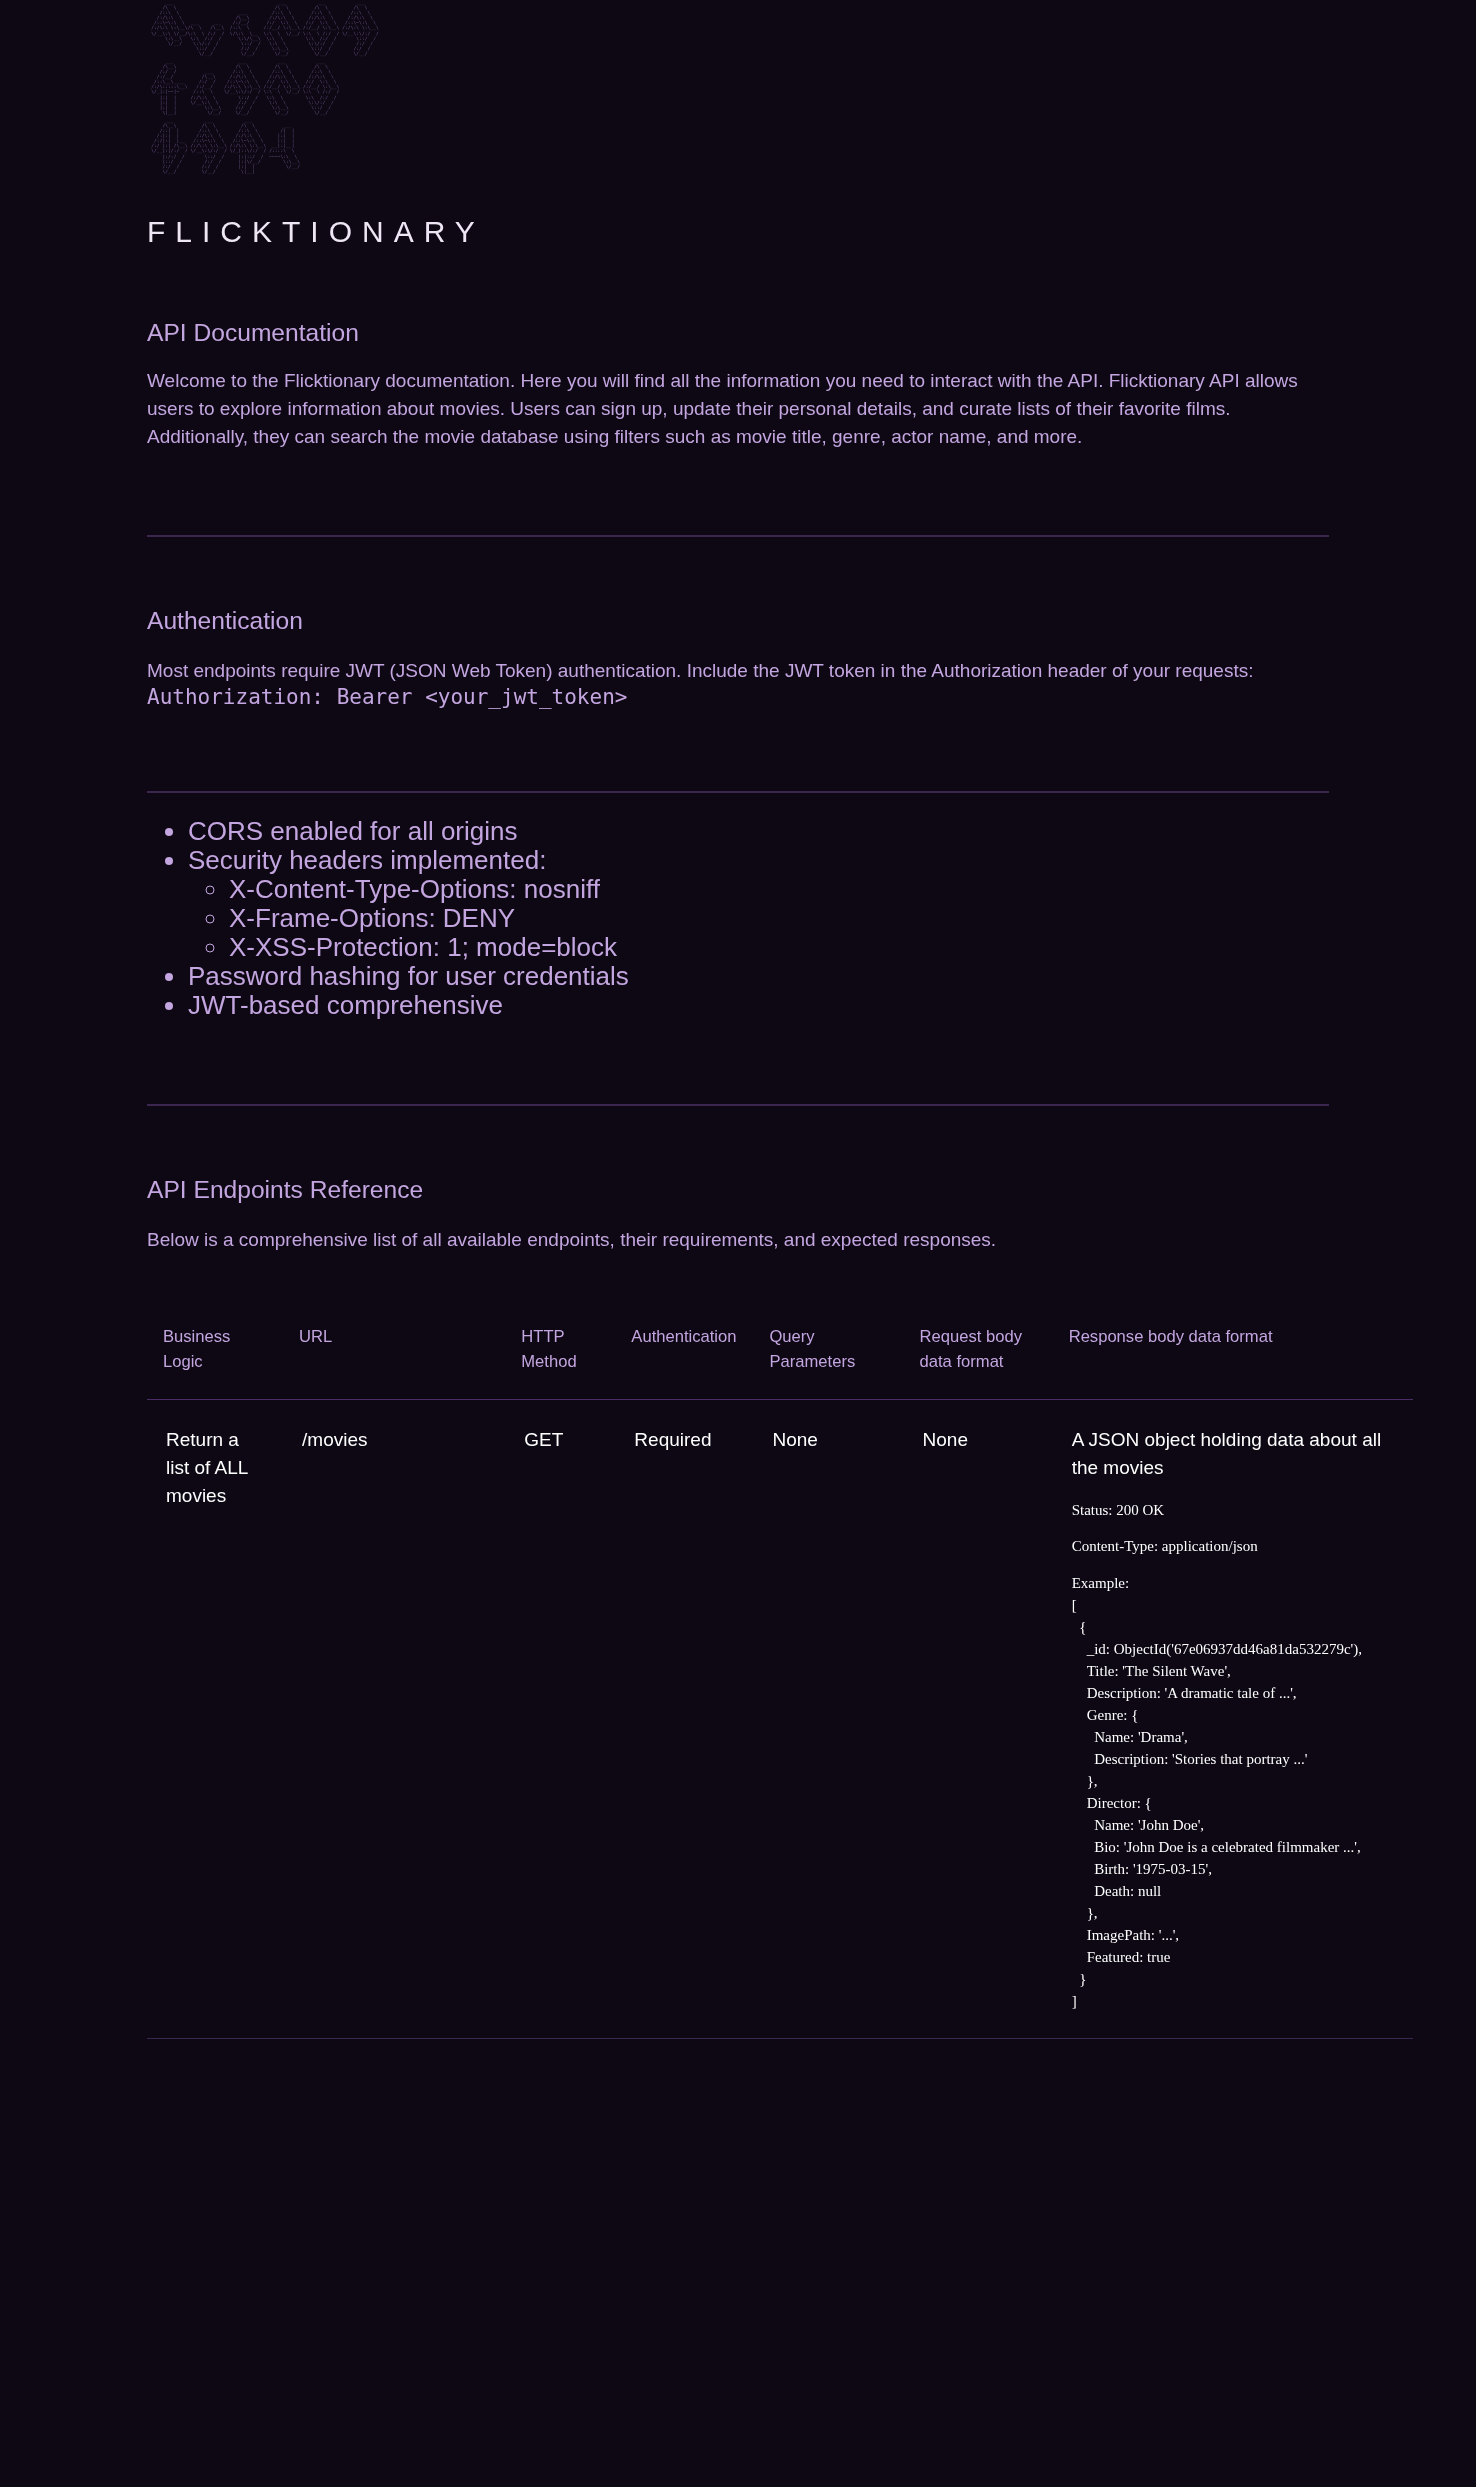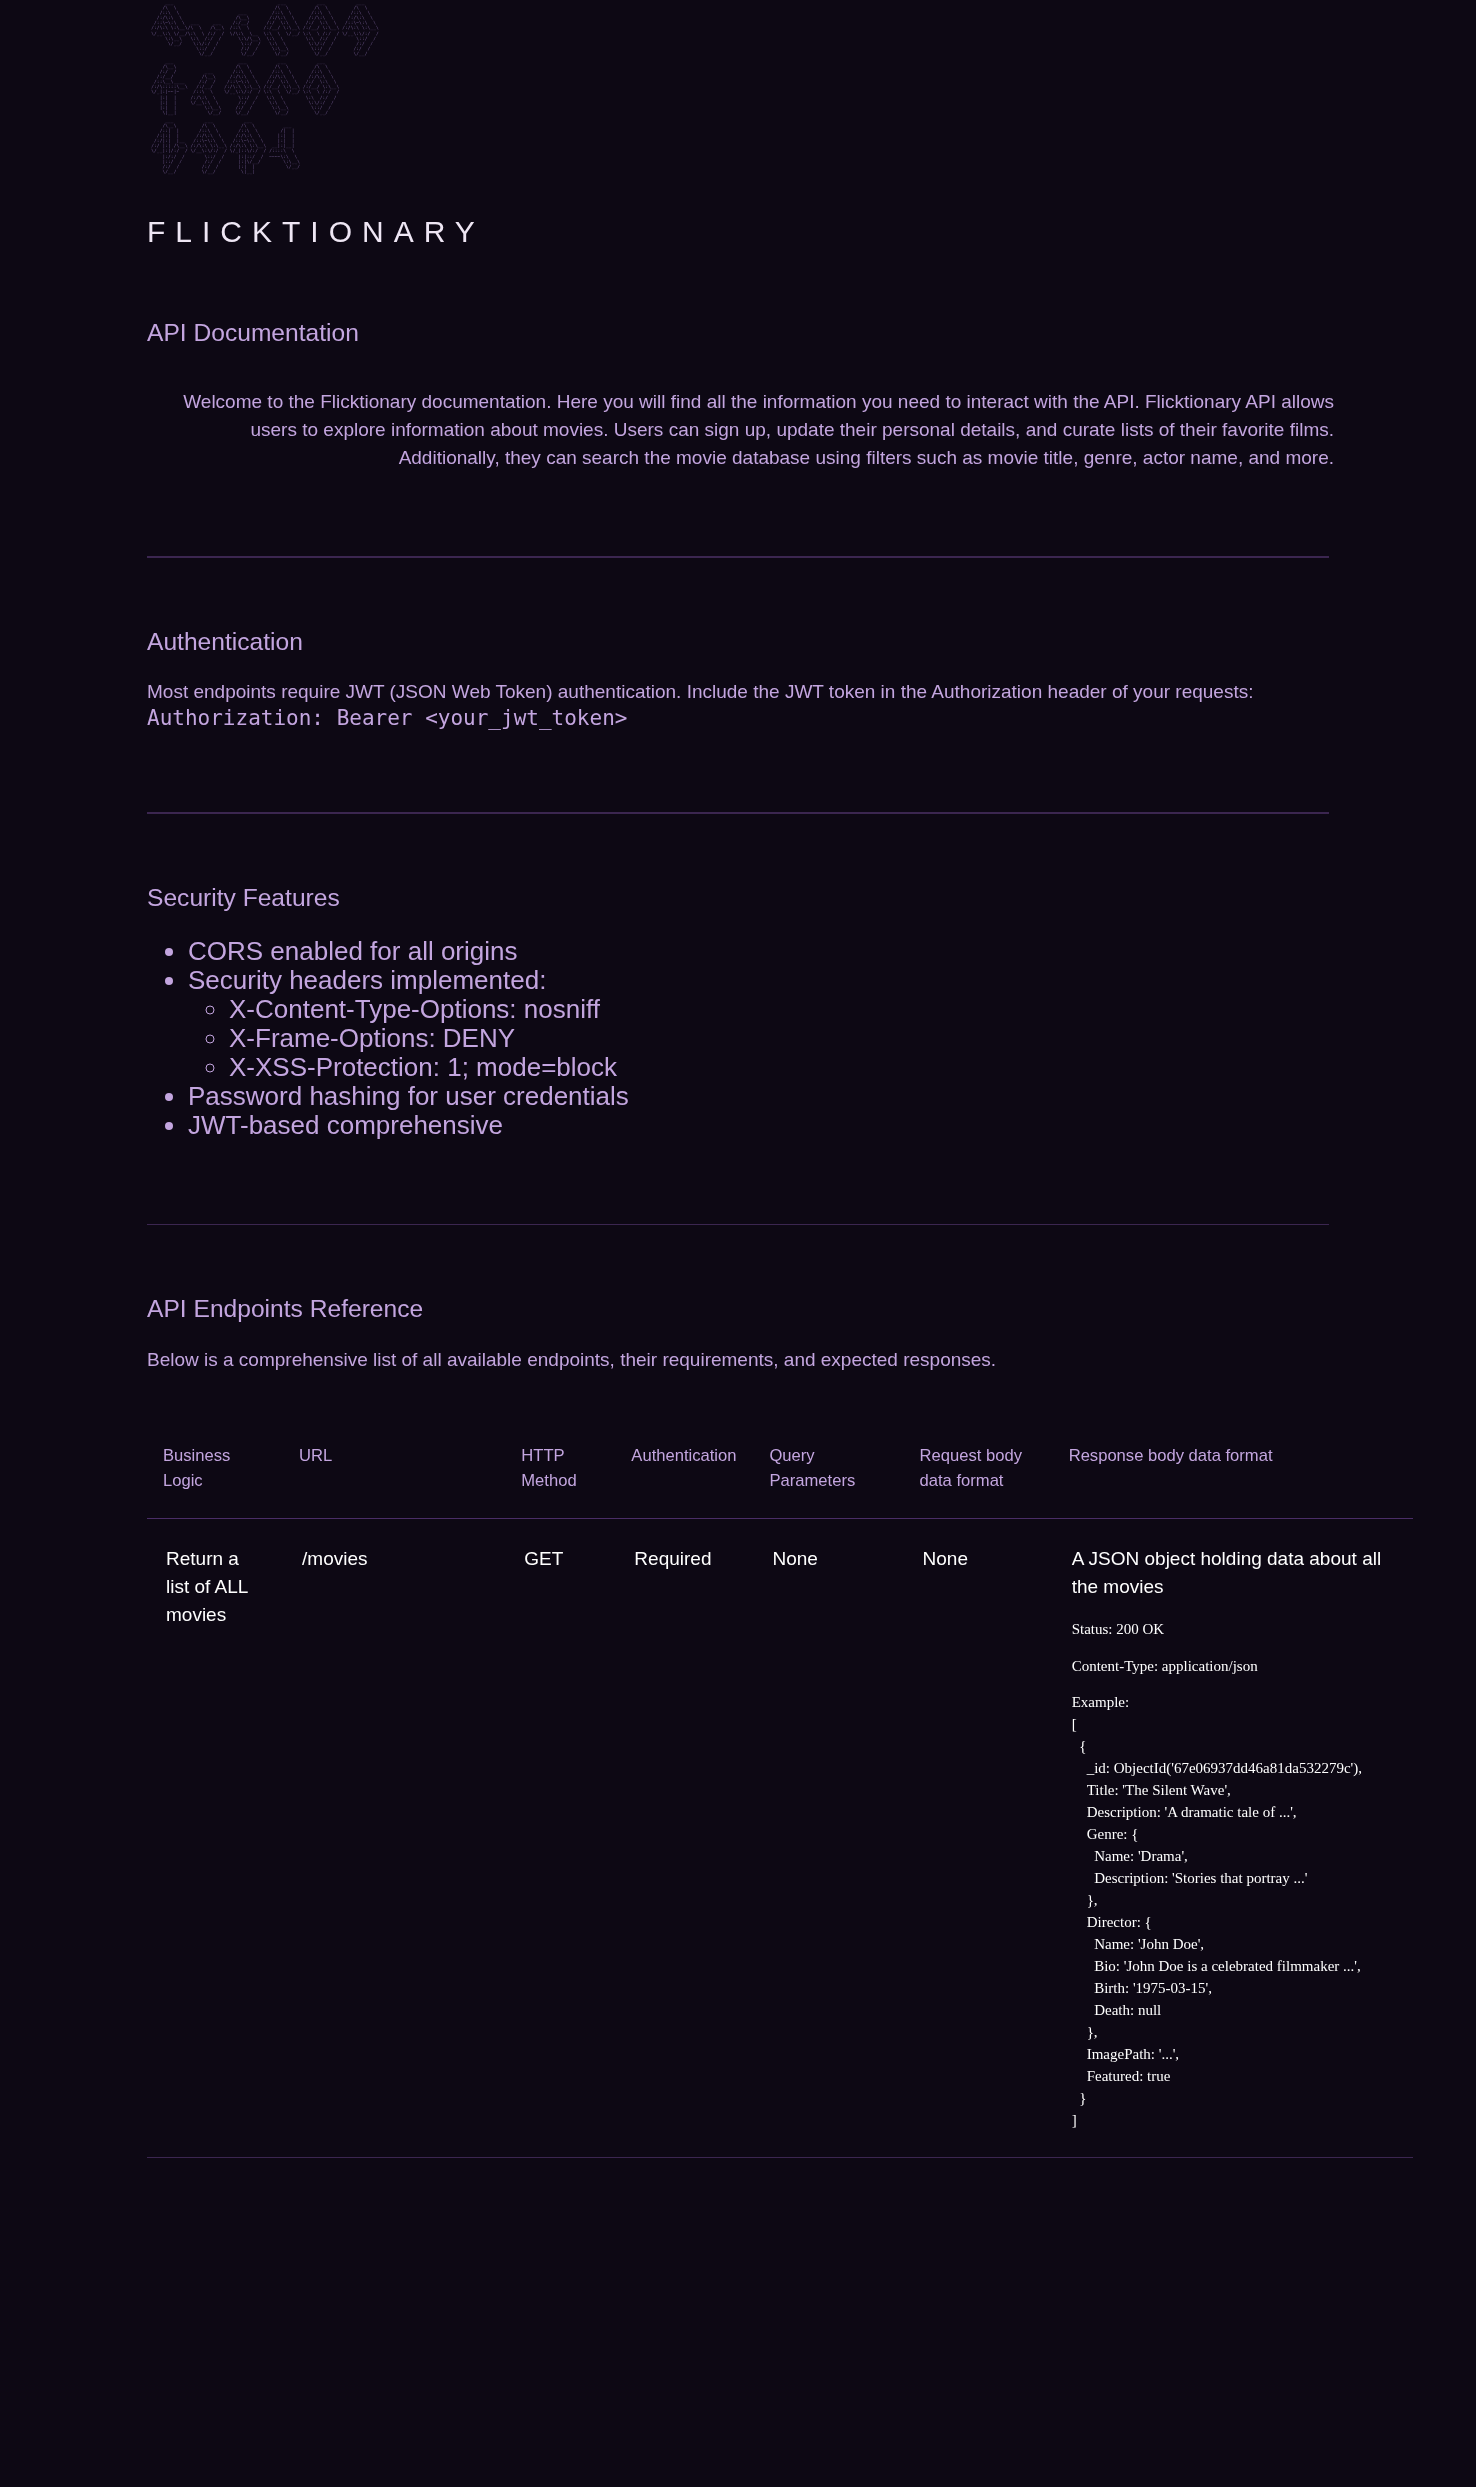--- a/index.html
+++ b/index.html
@@ -32,21 +32,21 @@
   }
   h2 {
     font-weight: 400;
     font-size: 24.6px;
     color: #c3a5df;
     margin: 0;
     line-height: 1.2;
   }
   .h2-api { margin-top: 71px; }
   p { font-size: 19px; line-height: 28px; margin: 0; }
-  .intro { margin-top: 41px; width: 1187px; text-align: right; }
+  .intro { margin-top: 20px; width: 1187px; }
   .divider { height: 1.4px; background: #3b2650; width: 1182px; border: 0; margin: 0; }
   .div1 { margin-top: 84px; }
   .auth-h2 { margin-top: 69px; }
   .auth-p { margin-top: 22px; }
   .code-inline {
     font-family: "DejaVu Sans Mono", monospace;
     font-size: 21px;
     color: #c3a5df;
     line-height: 1.2;
   }
@@ -149,21 +149,20 @@
 
   <section>
     <h2 class="auth-h2">Authentication</h2>
     <p class="auth-p">Most endpoints require JWT (JSON Web Token) authentication. Include the JWT token in the Authorization header of your requests:</p>
     <div class="code-inline">Authorization: Bearer &lt;your_jwt_token&gt;</div>
   </section>
 
   <hr class="divider div2">
 
   <section>
-    <h2 class="sec-h2">Security Features</h2>
     <ul class="features">
       <li><span>CORS enabled for all origins</span></li>
       <li>
         <span>Security headers implemented:</span>
         <ul class="sub">
           <li>X-Content-Type-Options: nosniff</li>
           <li>X-Frame-Options: DENY</li>
           <li>X-XSS-Protection: 1; mode=block</li>
         </ul>
       </li>

